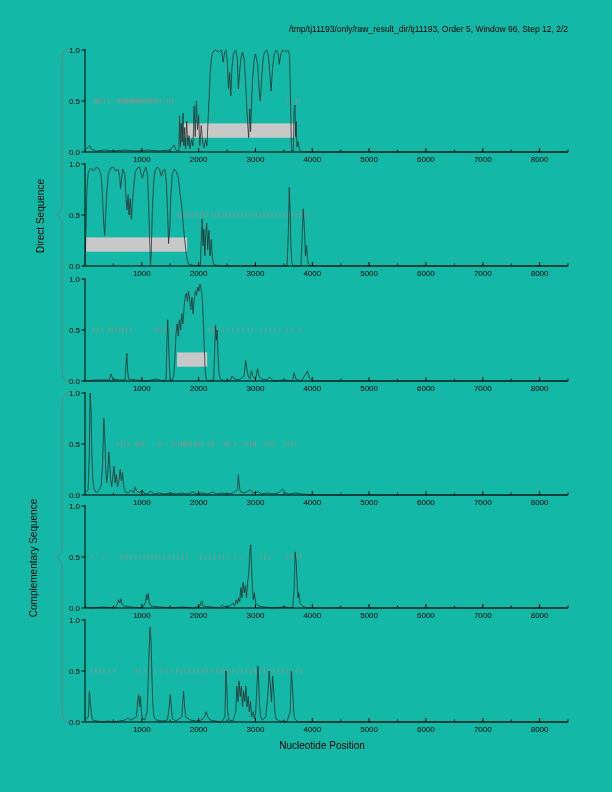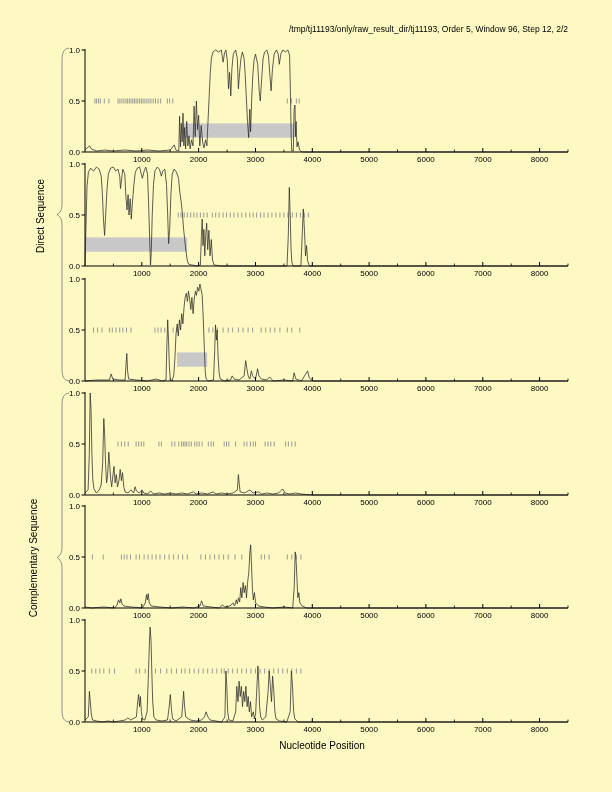--- a/index.html
+++ b/index.html
@@ -1,16 +1,16 @@
 <!DOCTYPE html>
 <html><head>
 <meta charset="utf-8">
 <style>
   html,body{margin:0;padding:0;background:#ffffff;}
-  #page{position:relative;width:612px;height:792px;background:#fef9c3;overflow:hidden;
+  #page{position:relative;width:612px;height:792px;background:#14b8a6;overflow:hidden;
         font-family:"Liberation Sans",sans-serif;}
   #chart{position:absolute;left:0;top:0;}
   text{fill:#000000;}
   .tick{font:8px "Liberation Sans",sans-serif;}
   .title{font:8.5px "Liberation Sans",sans-serif;}
   .axlabel{font:10px "Liberation Sans",sans-serif;}
 </style>
 </head>
 <body>
 

